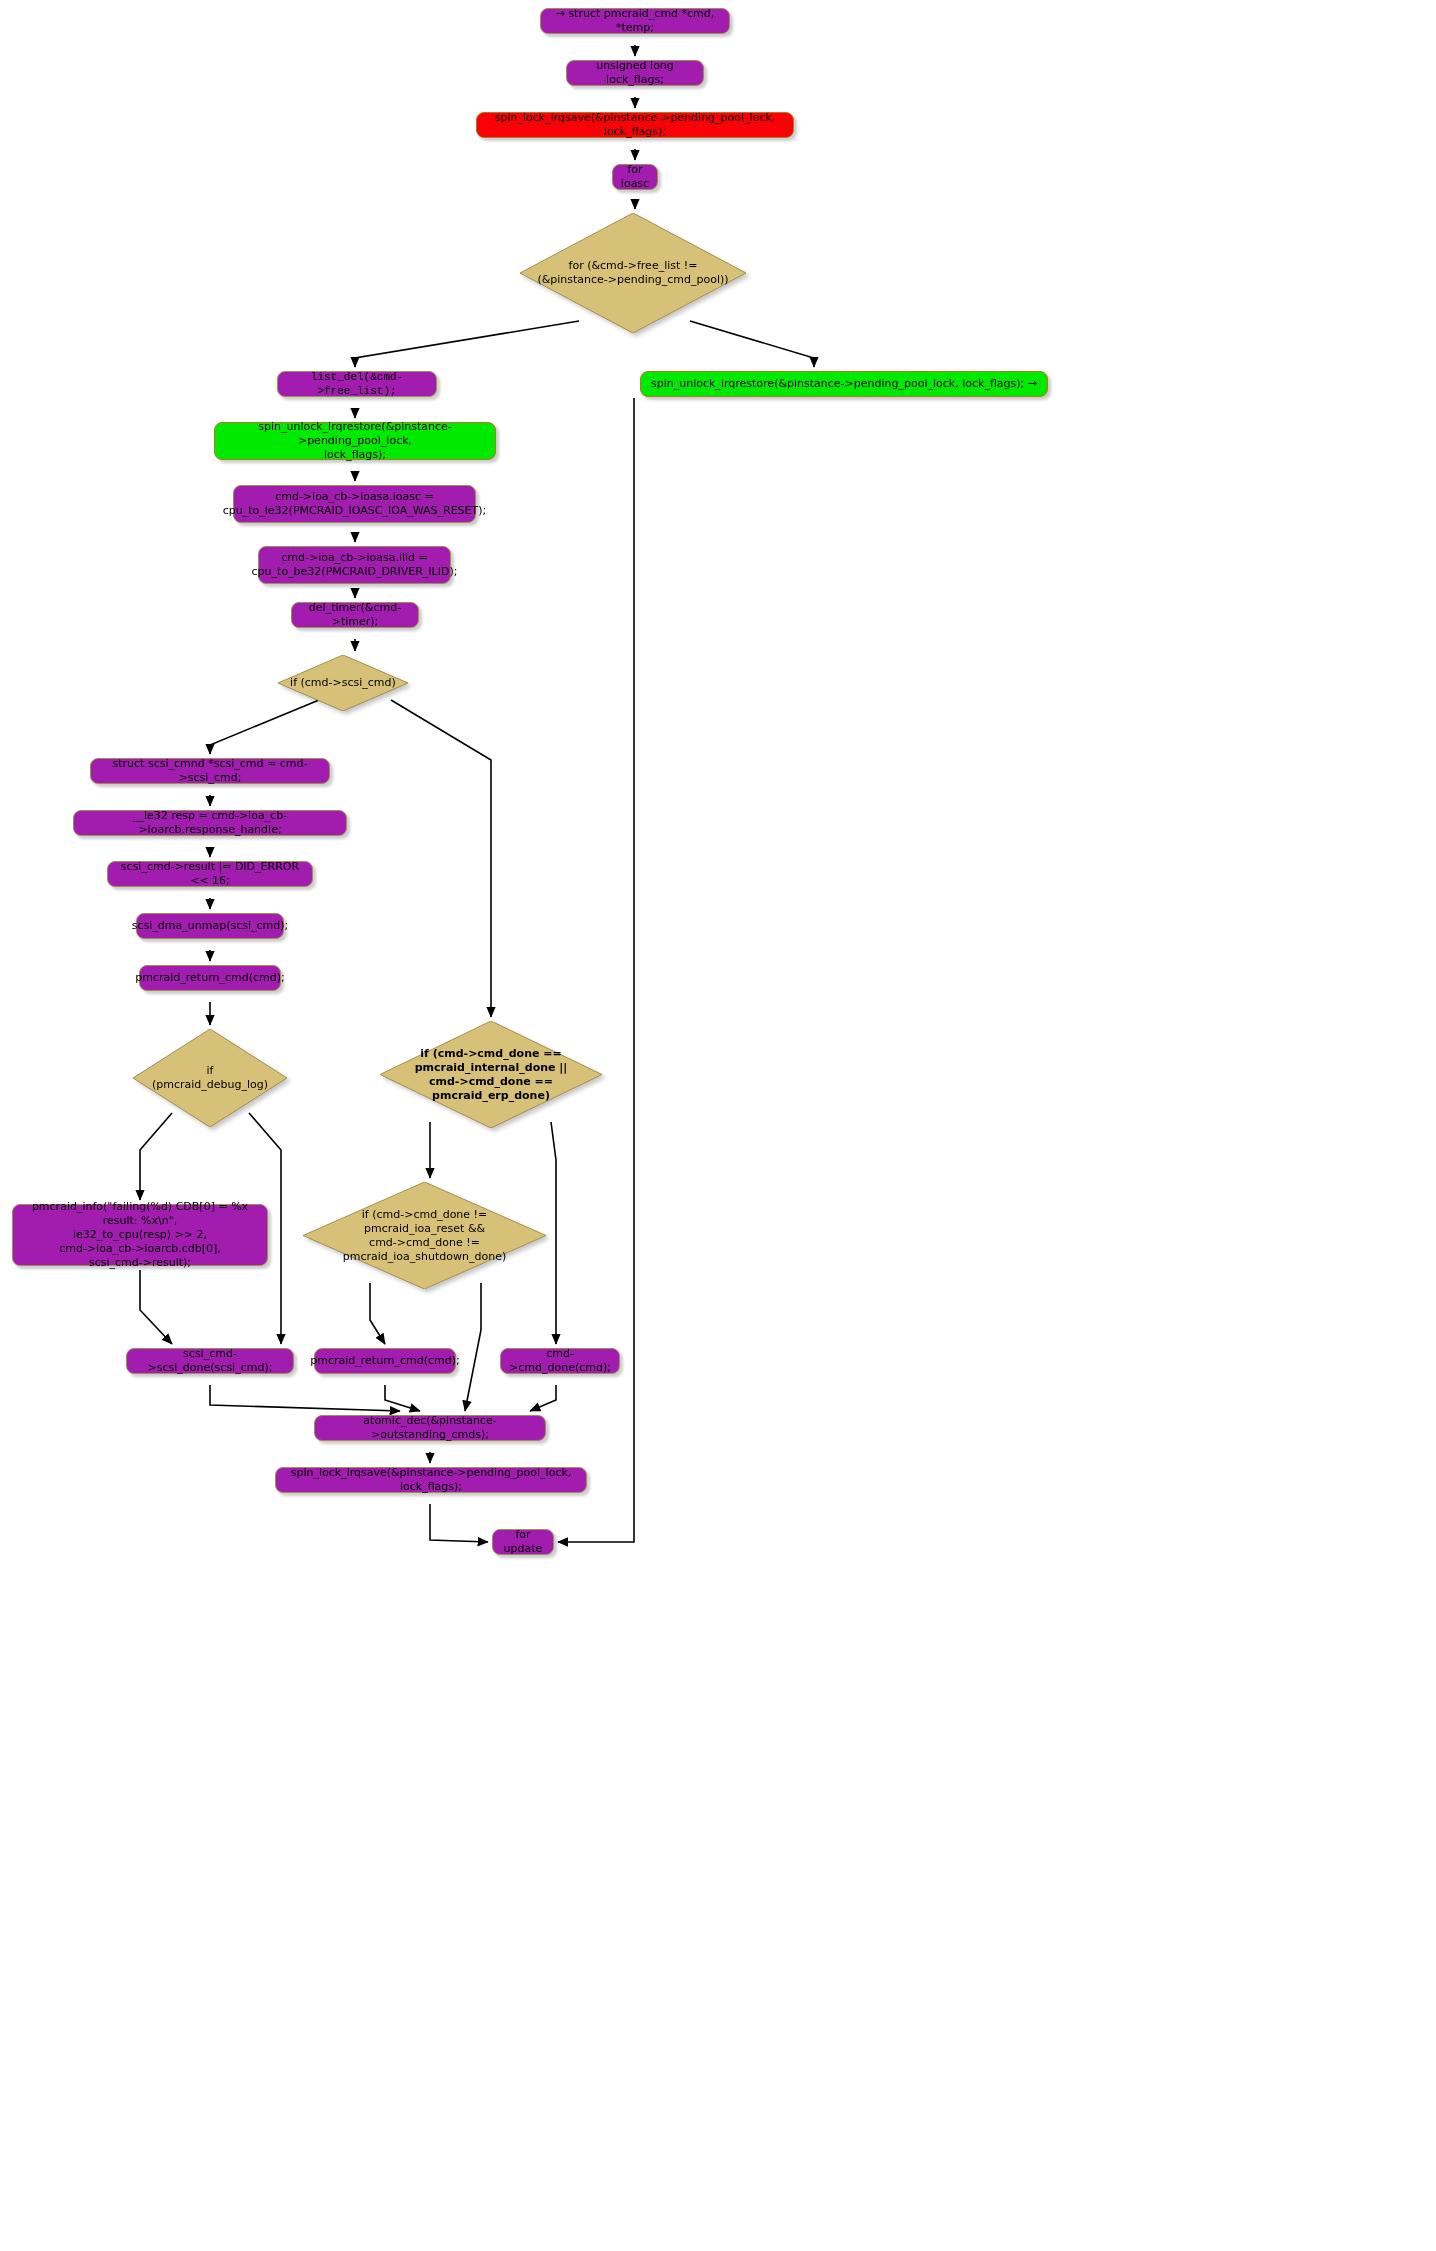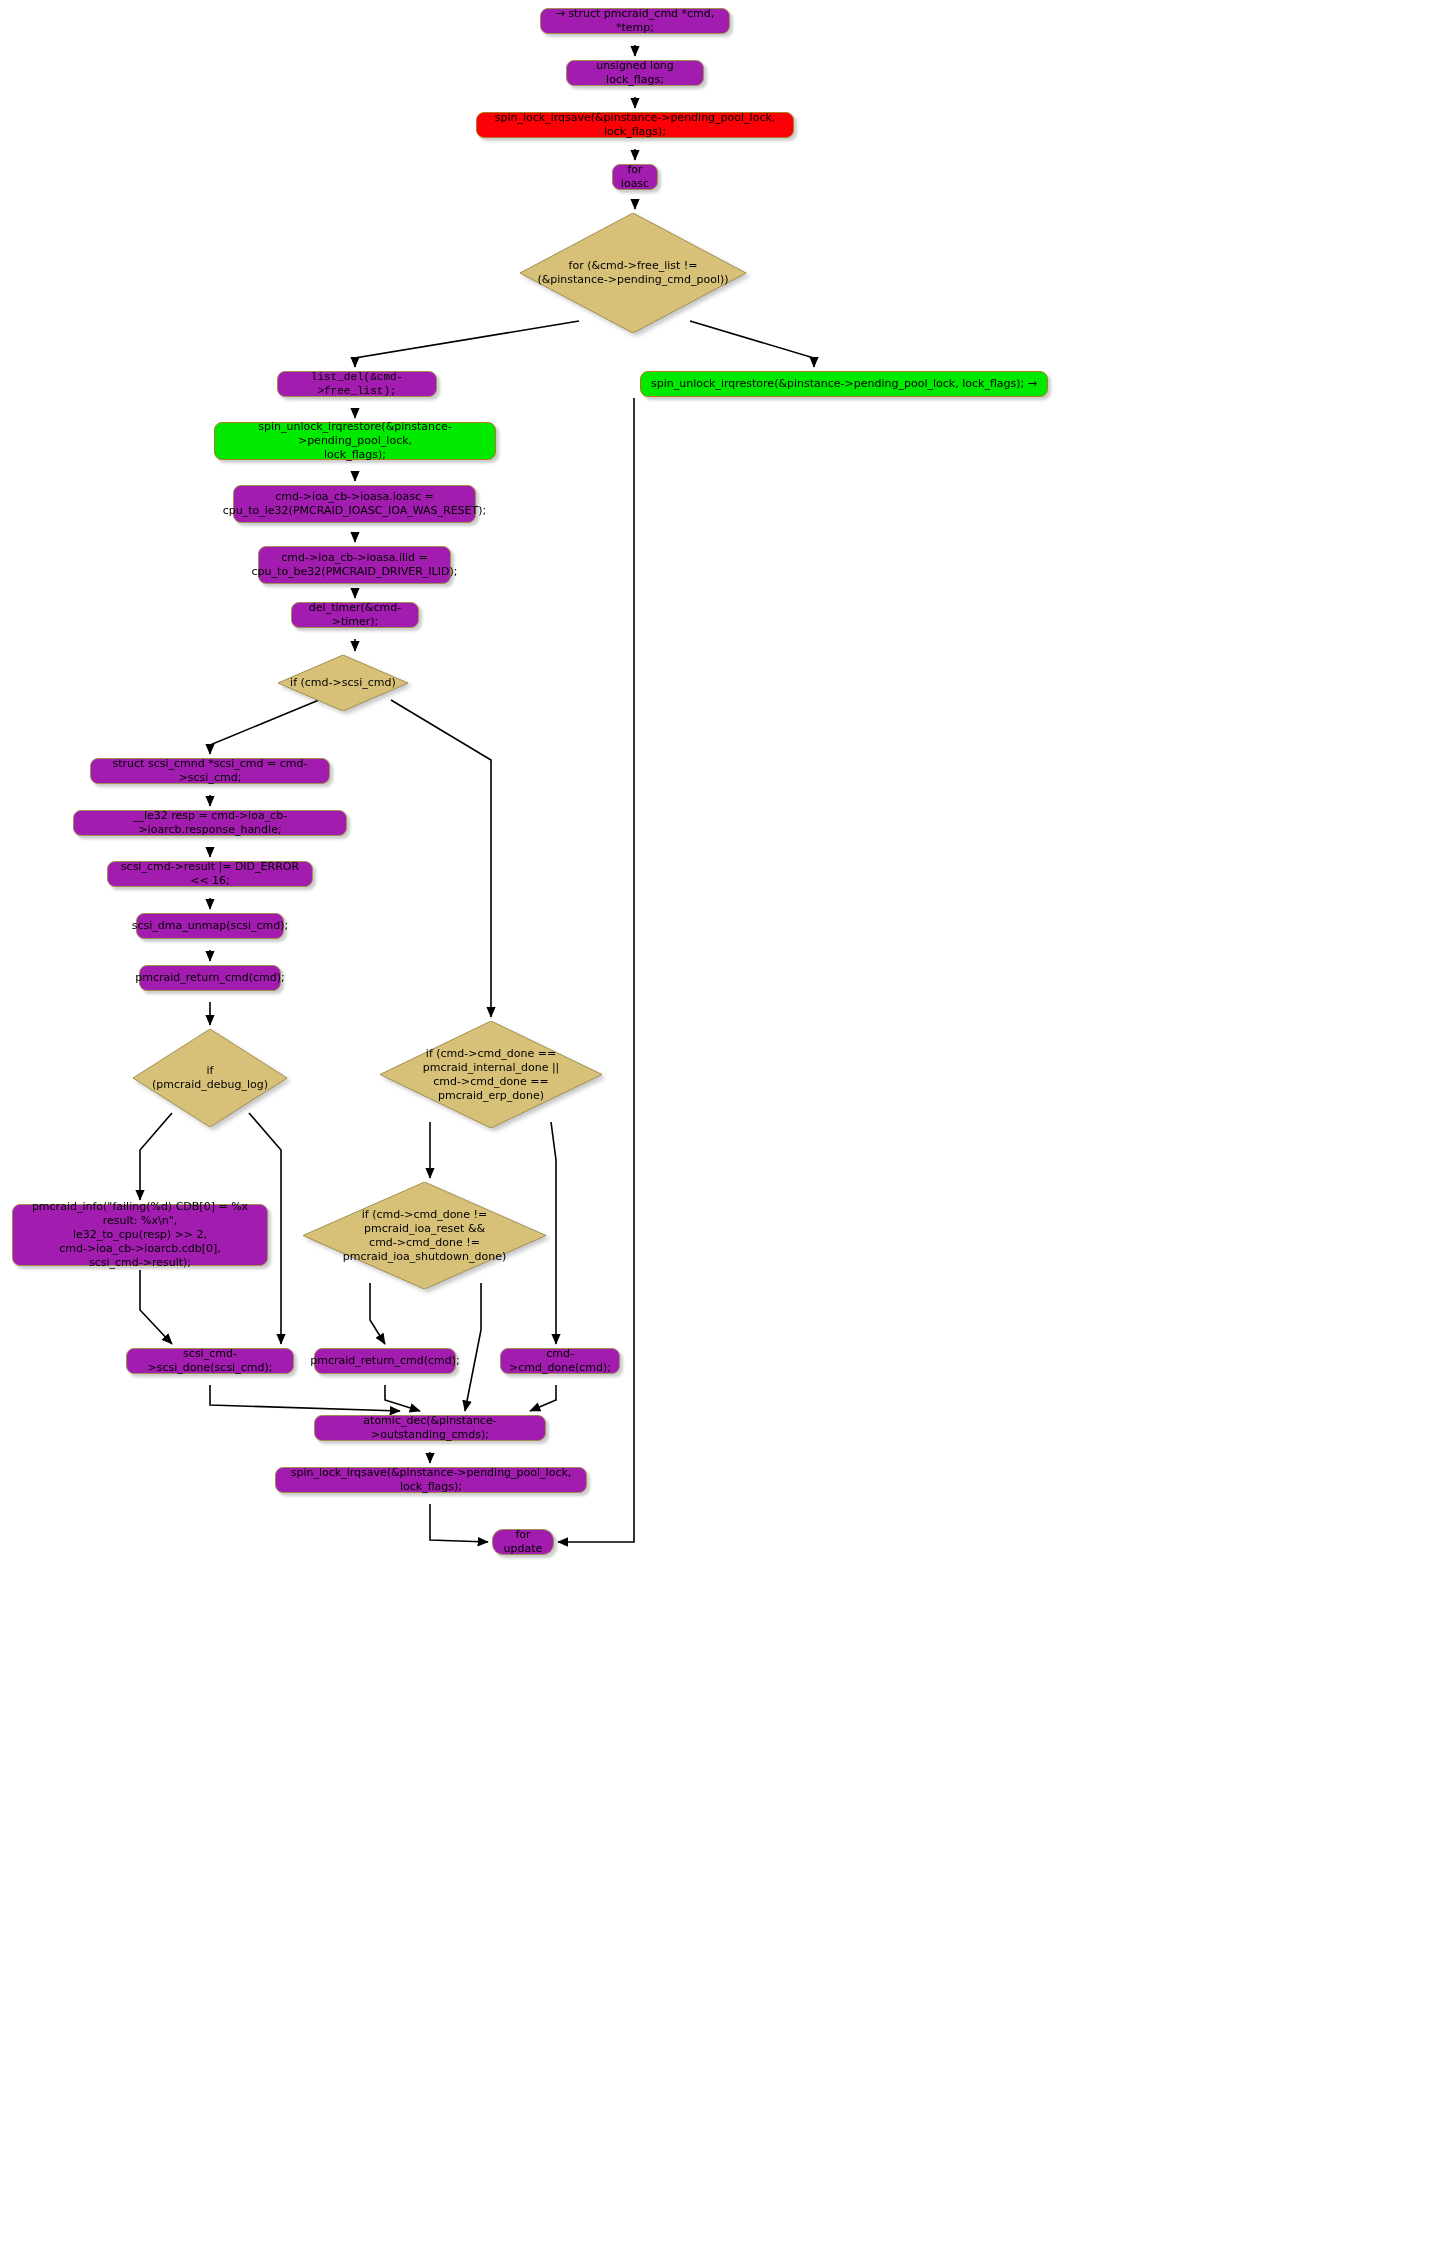--- a/index.html
+++ b/index.html
@@ -134,37 +134,37 @@
         </svg><div class="dlabel">if (cmd-&gt;scsi_cmd)</div></div>
       <div class="node rect" style="left: 90px; top: 758px; width: 240px; height: 26px;"><span>struct scsi_cmnd *scsi_cmd = cmd-&gt;scsi_cmd;</span></div>
       <div class="node rect" style="left: 73px; top: 810px; width: 274px; height: 26px;"><span>__le32 resp = cmd-&gt;ioa_cb-&gt;ioarcb.response_handle;</span></div>
       <div class="node rect" style="left: 107px; top: 861px; width: 206px; height: 26px;"><span>scsi_cmd-&gt;result |= DID_ERROR &lt;&lt; 16;</span></div>
       <div class="node rect" style="left: 136px; top: 913px; width: 148px; height: 26px;"><span>scsi_dma_unmap(scsi_cmd);</span></div>
       <div class="node rect" style="left: 139px; top: 965px; width: 142px; height: 26px;"><span>pmcraid_return_cmd(cmd);</span></div>
       <div class="node diamond" style="left: 133px; top: 1029px; width: 154px; height: 98px;"><svg class="dshape shadowfix" viewBox="0 0 154 98" preserveAspectRatio="none">
           <polygon points="77,0 154,49 77,98 0,49" fill="#d7c178" stroke="#a09050" stroke-width="1"></polygon>
         </svg><div class="dlabel">if
 (pmcraid_debug_log)</div></div>
-      <div class="node diamond" style="left: 380px; top: 1021px; width: 222px; height: 107px;"><svg class="dshape shadowfix" viewBox="0 0 222 107" preserveAspectRatio="none">
+      <div class="node diamond" style="left: 380px; top: 1021px; width: 222px; height: 107px; font-weight: bold;"><svg class="dshape shadowfix" viewBox="0 0 222 107" preserveAspectRatio="none">
           <polygon points="111,0 222,53.5 111,107 0,53.5" fill="#d7c178" stroke="#a09050" stroke-width="1"></polygon>
         </svg><div class="dlabel">if (cmd-&gt;cmd_done ==
 pmcraid_internal_done ||
 cmd-&gt;cmd_done ==
 pmcraid_erp_done)</div></div>
       <div class="node diamond" style="left: 303px; top: 1182px; width: 243px; height: 107px; justify-content: center;"><svg class="dshape shadowfix" viewBox="0 0 243 107" preserveAspectRatio="none">
           <polygon points="121.5,0 243,53.5 121.5,107 0,53.5" fill="#d7c178" stroke="#a09050" stroke-width="1"></polygon>
         </svg><div class="dlabel">if (cmd-&gt;cmd_done !=
 pmcraid_ioa_reset &amp;&amp;
 cmd-&gt;cmd_done !=
 pmcraid_ioa_shutdown_done)</div></div>
       <div class="node rect" style="left: 12px; top: 1204px; width: 256px; height: 62px;"><span>pmcraid_info("failing(%d) CDB[0] = %x result: %x\n",
 le32_to_cpu(resp) &gt;&gt; 2,
 cmd-&gt;ioa_cb-&gt;ioarcb.cdb[0],
 scsi_cmd-&gt;result);</span></div>
       <div class="node rect" style="left: 126px; top: 1348px; width: 168px; height: 26px;"><span>scsi_cmd-&gt;scsi_done(scsi_cmd);</span></div>
       <div class="node rect" style="left: 314px; top: 1348px; width: 142px; height: 26px;"><span>pmcraid_return_cmd(cmd);</span></div>
       <div class="node rect" style="left: 500px; top: 1348px; width: 120px; height: 26px;"><span>cmd-&gt;cmd_done(cmd);</span></div>
       <div class="node rect" style="left: 314px; top: 1415px; width: 232px; height: 26px;"><span>atomic_dec(&amp;pinstance-&gt;outstanding_cmds);</span></div>
       <div class="node rect" style="left: 275px; top: 1467px; width: 312px; height: 26px;"><span>spin_lock_irqsave(&amp;pinstance-&gt;pending_pool_lock, lock_flags);</span></div>
-      <div class="node rect" style="left: 492px; top: 1529px; width: 62px; height: 26px; border-radius: 11px;"><span>for update</span></div>
+      <div class="node rect" style="left: 492px; top: 1529px; width: 62px; height: 26px;"><span>for update</span></div>
     </div>
 
 </div>
 
 </body></html>

